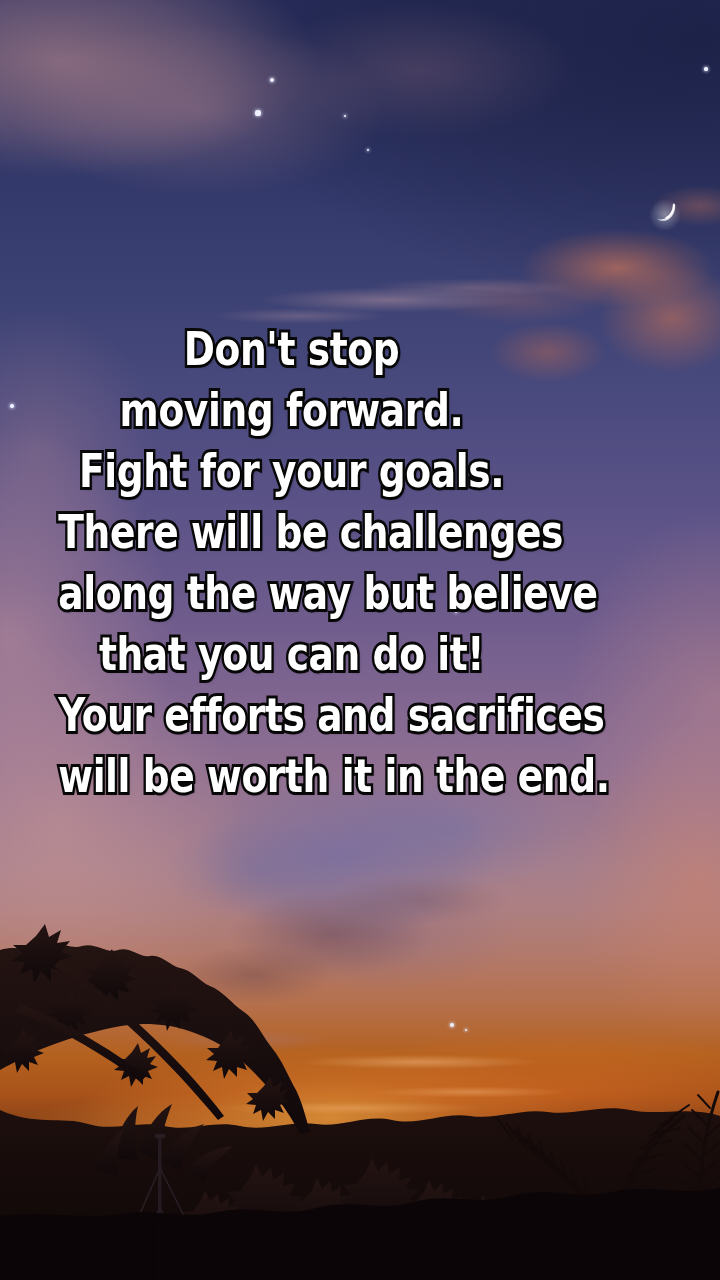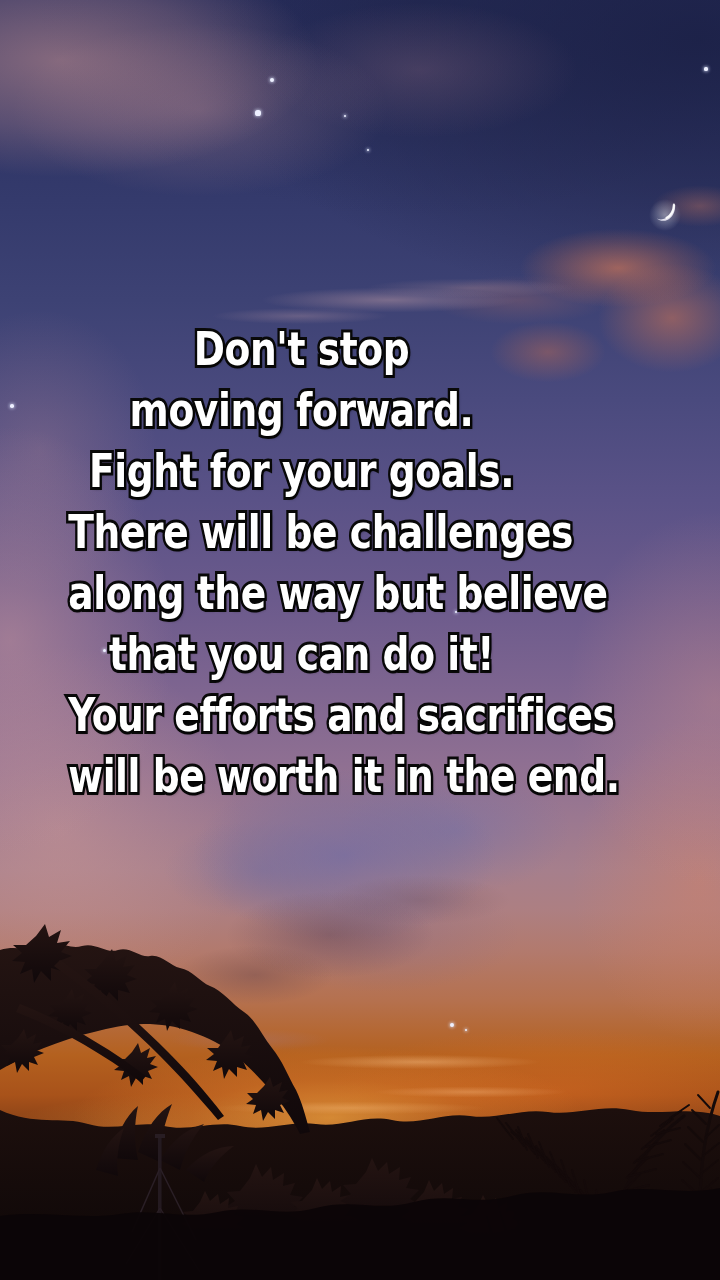--- a/index.html
+++ b/index.html
@@ -196,21 +196,20 @@
   }
 
   
   #quote {
     position: absolute;
     left: 0;
     top: 318px;
     width: 583px;
     text-align: center;
     z-index: 30;
-    padding-left: 10px;
   }
   .quote-line {
     display: block;
     font-family: "DejaVu Sans", sans-serif;
     font-weight: bold;
     font-size: 47px;
     line-height: 61px;
     letter-spacing: -0.5px;
     color: #ffffff;
     transform: scaleX(0.80);

